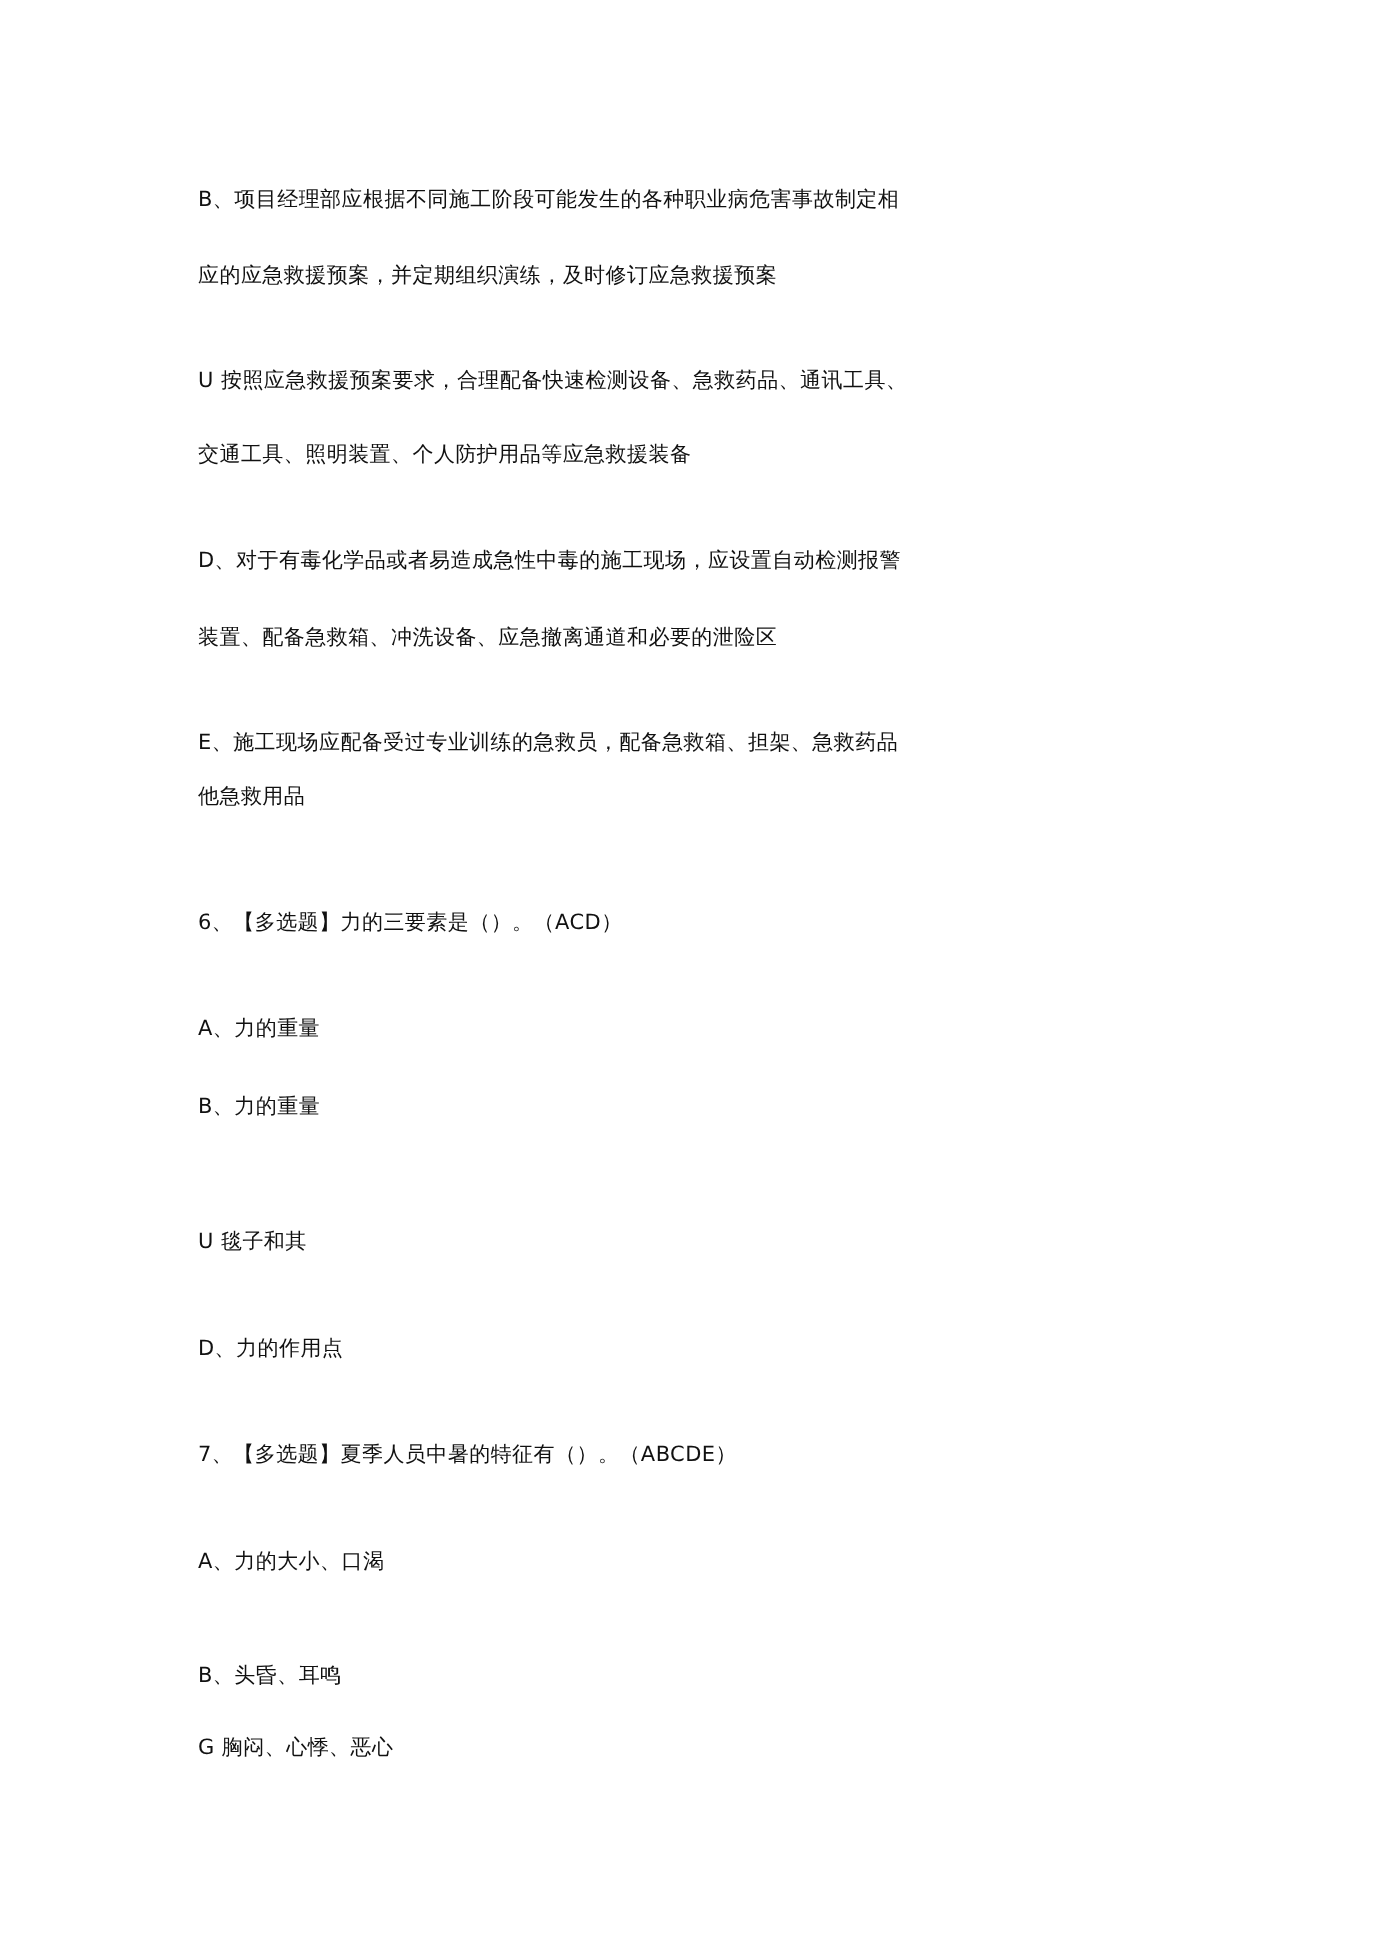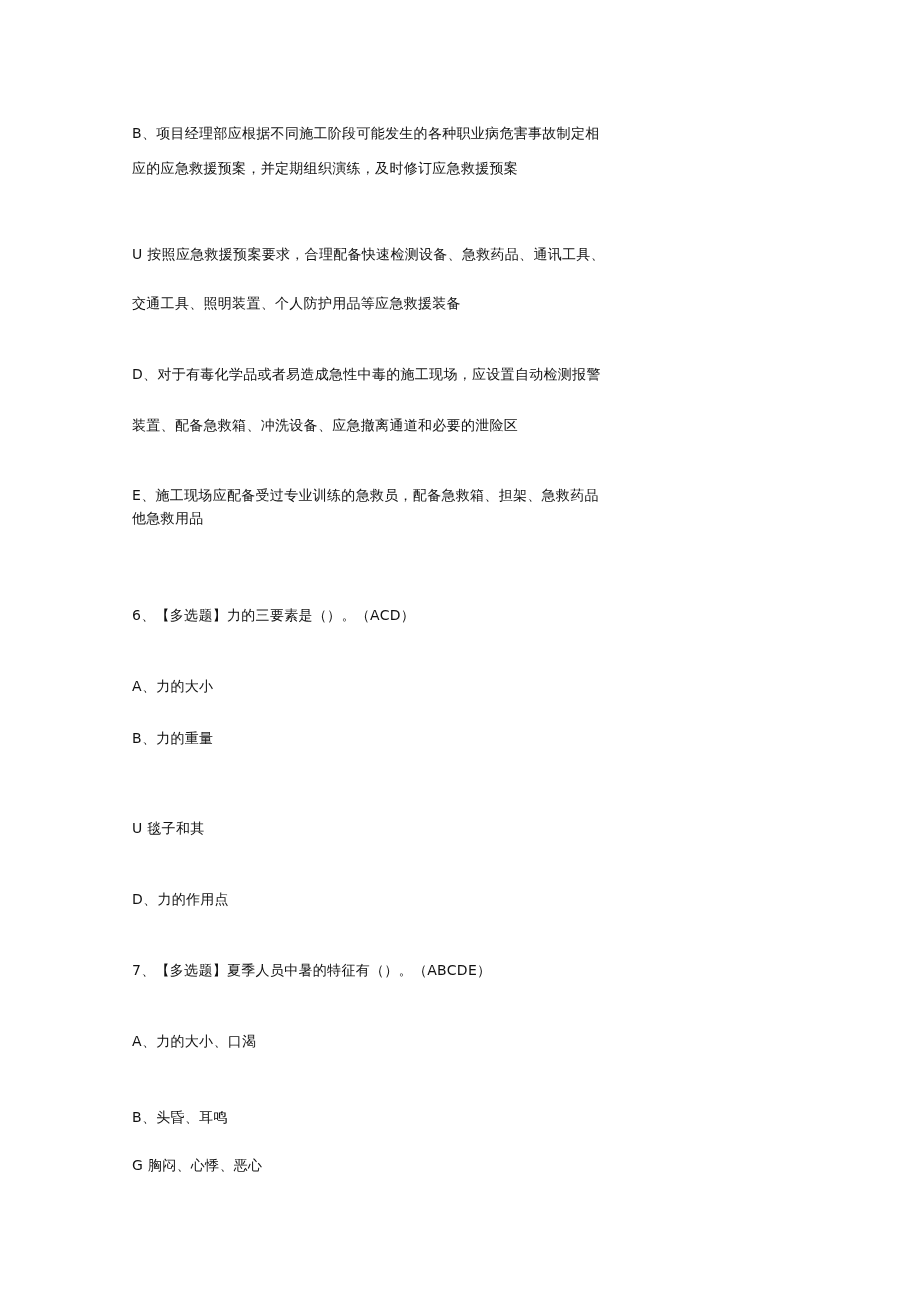--- a/index.html
+++ b/index.html
@@ -12,33 +12,33 @@
       position: absolute; left: 132px;
       font-size: 14px; line-height: 24px;
       white-space: nowrap; letter-spacing: 0.3px;
     }
   </style>
 </head>
 <body>
 
 <div>
   <div class="line" style="top:121px">B、项目经理部应根据不同施工阶段可能发生的各种职业病危害事故制定相</div>
-  <div class="line" style="top:156px">应的应急救援预案，并定期组织演练，及时修订应急救援预案</div>
+  <div class="line" style="top:172px">应的应急救援预案，并定期组织演练，及时修订应急救援预案</div>
 
   <div class="line" style="top:242px">U 按照应急救援预案要求，合理配备快速检测设备、急救药品、通讯工具、</div>
   <div class="line" style="top:291px">交通工具、照明装置、个人防护用品等应急救援装备</div>
 
   <div class="line" style="top:362px">D、对于有毒化学品或者易造成急性中毒的施工现场，应设置自动检测报警</div>
   <div class="line" style="top:413px">装置、配备急救箱、冲洗设备、应急撤离通道和必要的泄险区</div>
 
   <div class="line" style="top:483px">E、施工现场应配备受过专业训练的急救员，配备急救箱、担架、急救药品</div>
-  <div class="line" style="top:506px">他急救用品</div>
+  <div class="line" style="top:519px">他急救用品</div>
 
   <div class="line" style="top:603px">6、【多选题】力的三要素是（）。（ACD）</div>
-  <div class="line" style="top:674px">A、力的大小</div>
+  <div class="line" style="top:674px">A、力的重量</div>
   <div class="line" style="top:726px">B、力的重量</div>
   <div class="line" style="top:816px">U 毯子和其</div>
   <div class="line" style="top:887px">D、力的作用点</div>
 
   <div class="line" style="top:958px">7、【多选题】夏季人员中暑的特征有（）。（ABCDE）</div>
   <div class="line" style="top:1029px">A、力的大小、口渴</div>
   <div class="line" style="top:1105px">B、头昏、耳鸣</div>
   <div class="line" style="top:1153px">G 胸闷、心悸、恶心</div>
 </div>
 

